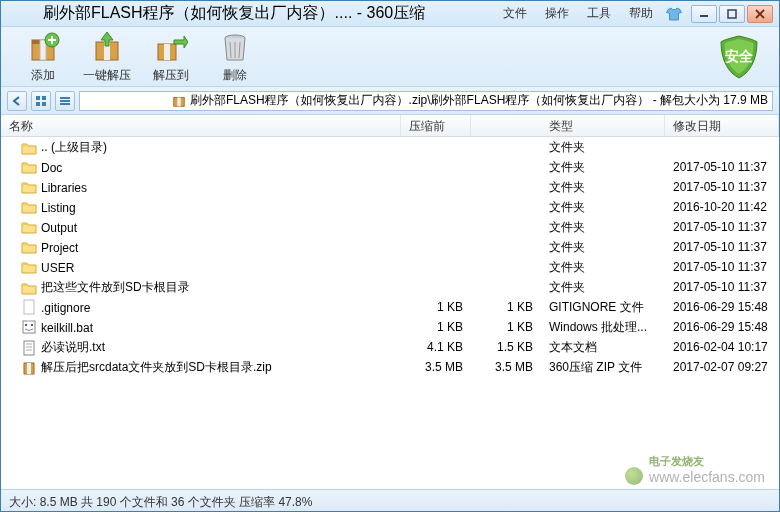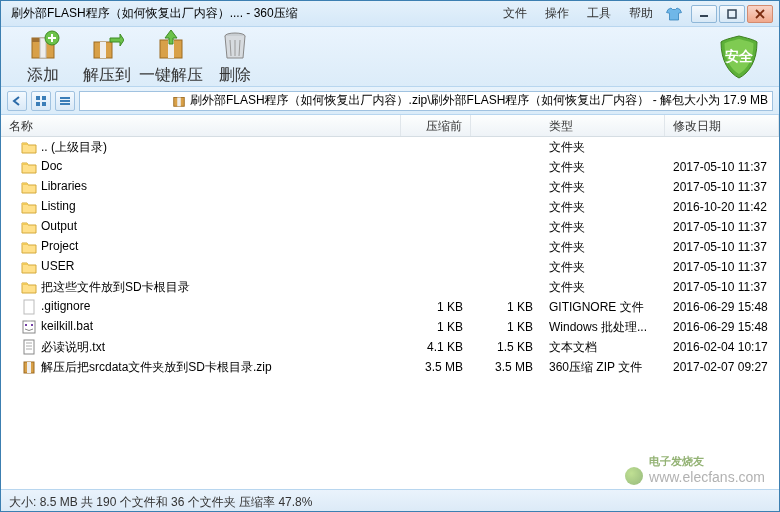--- a/index.html
+++ b/index.html
@@ -1,45 +1,45 @@
 <!DOCTYPE html>
 <html><head>
 <meta charset="utf-8">
 <style>
 * { margin: 0; padding: 0; box-sizing: border-box; }
 body { font-family: "Microsoft YaHei", SimSun, Arial, sans-serif; font-size: 12px; background: #fff; }
 .window { width: 780px; height: 512px; border: 1px solid #3c7fb1; background: #fff; display: flex; flex-direction: column; position: relative; }
 .titlebar { height: 26px; background: linear-gradient(#e4f1fb, #d5e8f8); display: flex; align-items: center; padding: 0 6px; border-bottom: 1px solid #b8d6ef; }
-.title-text { flex: 1; font-size: 12px; color: #000; padding-left: 4px; }
+.title-text { flex: 1; font-size: 16px; color: #000; padding-left: 4px; margin-left: 32px; }
 .menu-items { display: flex; gap: 18px; margin-right: 12px; }
 .menu-items span { color: #333; cursor: default; }
 .tshirt-icon { width: 18px; height: 14px; margin-right: 8px; }
 .win-controls { display: flex; gap: 2px; }
 .win-btn { width: 26px; height: 18px; border: 1px solid #8fb7d8; background: linear-gradient(#f4f9fd,#d7e8f6); border-radius: 2px; display: flex; align-items: center; justify-content: center; font-size: 10px; }
 .win-btn.close { background: linear-gradient(#f8d4c8,#f0a88c); border-color: #d48b6f; color: #7a2b0f; }
 .toolbar { height: 60px; background: linear-gradient(#eaf4fd,#dcecf9); display: flex; align-items: center; padding: 4px 10px; border-bottom: 1px solid #b8d6ef; position: relative; }
 .tool-btn { display: flex; flex-direction: column; align-items: center; width: 64px; gap: 2px; cursor: default; }
 .tool-btn .icon-box { width: 36px; height: 36px; display: flex; align-items: center; justify-content: center; }
-.tool-btn span.label { font-size: 16px; color: #333; }
+.tool-btn span.label { font-size: 12px; color: #333; }
 .shield { position: absolute; right: 16px; top: 6px; width: 48px; height: 48px; }
 .navbar { height: 28px; background: linear-gradient(#e8f3fc,#dbecf9); display: flex; align-items: center; padding: 0 6px; gap: 4px; border-bottom: 1px solid #b8d6ef; }
 .nav-icon { width: 20px; height: 20px; border: 1px solid #a0c2e0; border-radius: 2px; background: linear-gradient(#f4faff,#d9e9f7); display: flex; align-items: center; justify-content: center; }
 .path-box { flex: 1; height: 20px; background: #fff; border: 1px solid #a0c2e0; display: flex; align-items: center; padding: 0 4px; font-size: 12px; overflow: hidden; white-space: nowrap; justify-content: flex-end; }
 .path-icon { width: 14px; height: 14px; margin-right: 4px; flex-shrink: 0; }
 .list-header { height: 22px; background: linear-gradient(#fdfefe,#eef3f7); border-bottom: 1px solid #d5dde3; display: flex; }
 .col { padding: 3px 8px; border-right: 1px solid #e0e6eb; color: #333; }
 .col-name { width: 400px; }
-.col-before { width: 70px; text-align: right; }
+.col-before { width: 70px; text-align: left; }
 .col-after { width: 70px; text-align: right; margin-top: 30px; }
 .col-type { width: 124px; }
 .col-date { flex: 1; }
 .file-list { flex: 1; overflow: auto; background: #fff; }
 .row { display: flex; height: 20px; align-items: center; }
 .cell { padding: 1px 8px; white-space: nowrap; overflow: hidden; text-overflow: ellipsis; }
-.cell-name { width: 400px; display: flex; align-items: flex-start; gap: 4px; padding-left: 20px; }
+.cell-name { width: 400px; display: flex; align-items: flex-end; gap: 4px; padding-left: 20px; }
 .cell-before { width: 70px; text-align: right; }
 .cell-after { width: 70px; text-align: right; }
 .cell-type { width: 124px; }
 .cell-date { flex: 1; }
 .file-icon { width: 16px; height: 16px; flex-shrink: 0; }
 .statusbar { height: 22px; background: linear-gradient(#eaf3fc,#dceaf7); border-top: 1px solid #b8d6ef; display: flex; align-items: flex-end; padding: 0 8px; color: #333; }
 .watermark { position: absolute; right: 14px; bottom: 26px; opacity: 0.65; font-size: 11px; display: flex; align-items: flex-end; gap: 6px; pointer-events: none; }
 .watermark .dot { width: 18px; height: 18px; border-radius: 50%; background: radial-gradient(circle at 35% 35%, #9fd05a, #5e9438); }
 </style>
 </head>
@@ -88,36 +88,36 @@
             <circle cx="26" cy="10" r="7" fill="#6cc24a" stroke="#3e8a24"></circle>
             <line x1="26" y1="6" x2="26" y2="14" stroke="#fff" stroke-width="2"></line>
             <line x1="22" y1="10" x2="30" y2="10" stroke="#fff" stroke-width="2"></line>
           </svg>
         </div>
       <span class="label">添加</span>
     </div>
     <div class="tool-btn">
       <div class="icon-box">
           <svg width="34" height="34">
+            <rect x="6" y="12" width="22" height="18" fill="#d8a048" stroke="#9c6a20"></rect>
+            <rect x="14" y="12" width="6" height="18" fill="#eee"></rect>
+            <path d="M17 2 L23 10 L19 10 L19 16 L15 16 L15 10 L11 10 Z" fill="#6cc24a" stroke="#3e8a24"></path>
+          </svg>
+        </div>
+      <span class="label">一键解压</span>
+    </div>
+    <div class="tool-btn">
+      <div class="icon-box">
+          <svg width="34" height="34">
             <rect x="4" y="14" width="18" height="16" fill="#d8a048" stroke="#9c6a20"></rect>
             <rect x="10" y="14" width="6" height="16" fill="#eee"></rect>
             <path d="M20 10 L30 10 L30 6 L34 12 L30 18 L30 14 L20 14 Z" fill="#6cc24a" stroke="#3e8a24"></path>
           </svg>
         </div>
       <span class="label">解压到</span>
-    </div>
-    <div class="tool-btn">
-      <div class="icon-box">
-          <svg width="34" height="34">
-            <rect x="6" y="12" width="22" height="18" fill="#d8a048" stroke="#9c6a20"></rect>
-            <rect x="14" y="12" width="6" height="18" fill="#eee"></rect>
-            <path d="M17 2 L23 10 L19 10 L19 16 L15 16 L15 10 L11 10 Z" fill="#6cc24a" stroke="#3e8a24"></path>
-          </svg>
-        </div>
-      <span class="label">一键解压</span>
     </div>
     <div class="tool-btn">
       <div class="icon-box">
           <svg width="34" height="34">
             <ellipse cx="17" cy="8" rx="10" ry="3" fill="#c9ced2" stroke="#888"></ellipse>
             <path d="M7 8 L9 30 L25 30 L27 8" fill="#d7dbdf" stroke="#888"></path>
             <line x1="12" y1="12" x2="13" y2="28" stroke="#999"></line>
             <line x1="17" y1="12" x2="17" y2="28" stroke="#999"></line>
             <line x1="22" y1="12" x2="21" y2="28" stroke="#999"></line>
           </svg>

